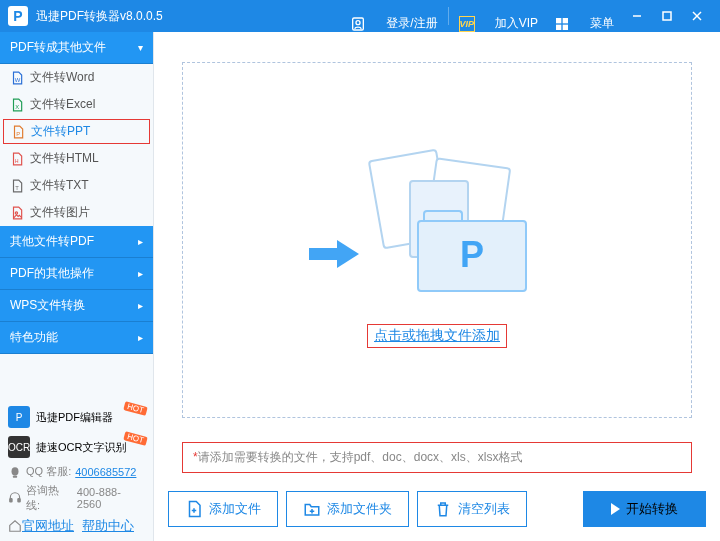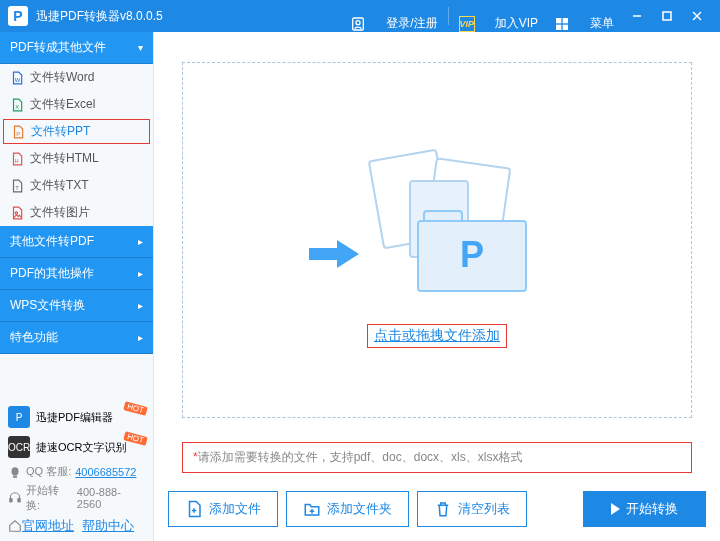--- a/index.html
+++ b/index.html
@@ -38,21 +38,21 @@
 .droparea { flex: 1; margin: 30px 28px 10px; border: 1px dashed #b0c4de; display: flex; flex-direction: column; align-items: center; justify-content: center; cursor: pointer; position: relative; }
 .illust { width: 220px; height: 180px; position: relative; margin-bottom: 12px; }
 .droptext { color: #1e88e5; font-size: 14px; text-decoration: underline; border: 1px solid #e53935; padding: 2px 6px; }
 .hint { margin: 14px 28px 8px; border: 1px solid #e53935; padding: 6px 10px; font-size: 12px; color: #888; }
 .hint .star { color: #e53935; }
 
 .footer { display: flex; gap: 8px; padding: 10px 14px 14px; align-items: center; }
 .fbtn { height: 36px; border: 1px solid #1e88e5; color: #1e88e5; background: #fff; display: flex; align-items: center; gap: 6px; padding: 0 16px; font-size: 13px; cursor: pointer; flex: 0 0 auto; }
 .fbtn .bicon { width: 18px; height: 18px; display: flex; align-items: center; justify-content: center; }
 .footer .fspacer { flex: 1; }
-.primary { background: #1e88e5; color: #ffffff; border: none; padding: 0 28px; }
+.primary { background: #1e88e5; color: #000000; border: none; padding: 0 28px; }
 .primary .tri { width: 0; height: 0; border-top: 6px solid transparent; border-bottom: 6px solid transparent; border-left: 9px solid #fff; }
 
 
 .doc { position: absolute; border: 2px solid #b3d4f0; background: #fff; border-radius: 4px; }
 .doc1 { width: 70px; height: 90px; left: 48px; top: 22px; transform: rotate(-10deg); }
 .doc2 { width: 60px; height: 78px; left: 82px; top: 48px; background: #e8f2fc; }
 .doc3 { width: 76px; height: 96px; left: 102px; top: 30px; transform: rotate(8deg); }
 .folder { position: absolute; left: 90px; top: 78px; width: 110px; height: 82px; }
 .folder .back { position: absolute; width: 110px; height: 72px; bottom: 0; background: #e3f0fb; border: 2px solid #90caf9; border-radius: 4px; }
 .folder .tab { position: absolute; width: 40px; height: 14px; top: 0; left: 6px; background: #e3f0fb; border: 2px solid #90caf9; border-bottom: none; border-radius: 4px 4px 0 0; }
@@ -211,21 +211,21 @@
         <span class="link">4006685572</span>
       </div>
       <div class="cline">
         <span class="cicon">
             <svg viewBox="0 0 24 24" fill="none" stroke="#888" stroke-width="2">
               <path d="M4 13v-2a8 8 0 0116 0v2"></path>
               <rect x="3" y="13" width="4" height="6" rx="1" fill="#888"></rect>
               <rect x="17" y="13" width="4" height="6" rx="1" fill="#888"></rect>
             </svg>
           </span>
-        <span>开始转换:</span>
+        <span>咨询热线:</span>
         <span>400-888-2560</span>
       </div>
       <div class="bottom-links">
         <span class="cicon">
             <svg viewBox="0 0 24 24" fill="none" stroke="#888" stroke-width="2">
               <path d="M3 11l9-8 9 8v10H3z"></path>
             </svg>
           </span>
         <span class="blink">官网地址</span>
         <span class="blink">帮助中心</span>

